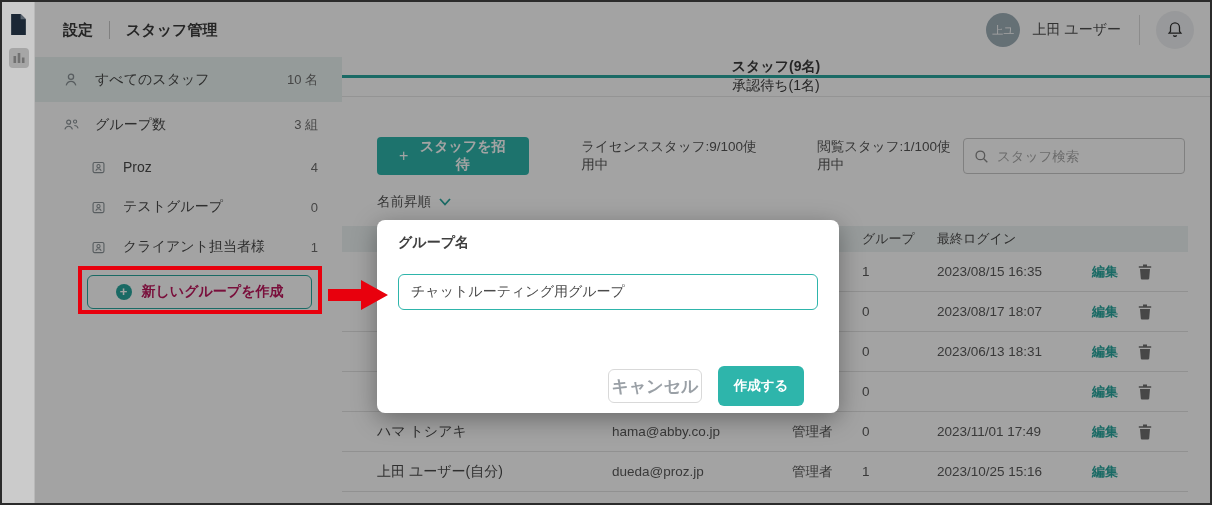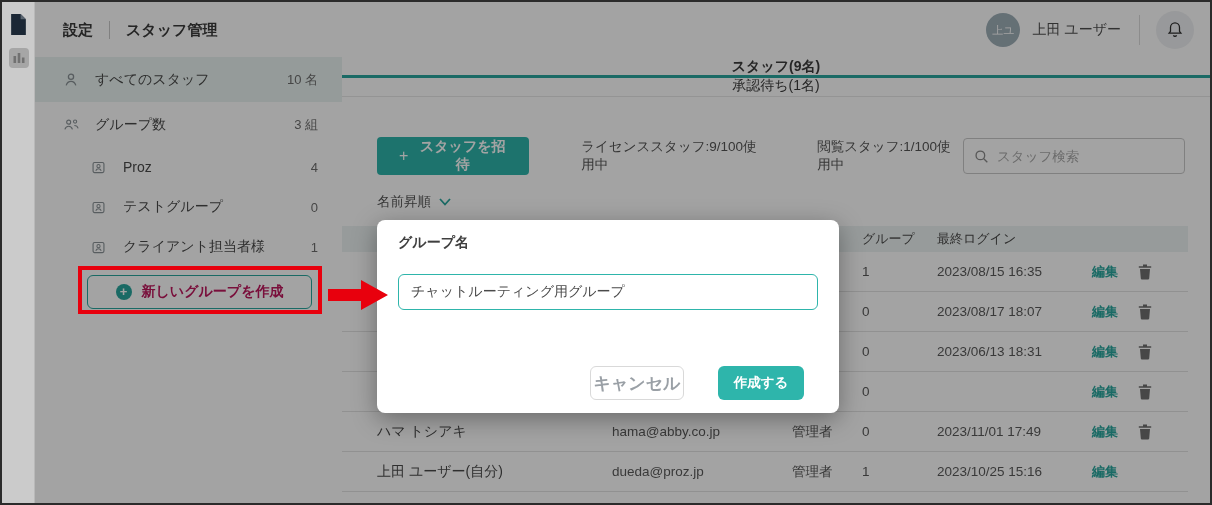--- a/index.html
+++ b/index.html
@@ -67,21 +67,21 @@
   .edit-link { font-size:13px; color:#2aa79e; font-weight:bold; cursor:pointer; }
   .trash-btn { display:flex; cursor:pointer; }
   
   .overlay { position:absolute; left:33px; top:0; right:0; bottom:0; background:rgba(0,0,0,0.36); z-index:50; }
   
   .modal { position:absolute; left:375px; top:218px; width:462px; height:193px; background:#fff; border-radius:8px; box-shadow:0 6px 24px rgba(0,0,0,0.35); z-index:60; padding:13px 21px 0 21px; }
   .modal-label { font-size:14px; font-weight:bold; color:#3f3f3f; line-height:18px; }
   .modal-input { margin-top:23px; width:420px; height:36px; border:1.5px solid #2eb5ab; border-radius:6px; padding:0 12px; font-size:14px; color:#4a4a4a; outline:none; font-family:inherit; }
   .modal-actions { display:flex; justify-content:flex-end; align-items:center; margin-top:56px; padding-right:14px; }
   .cancel-btn { width:94px; height:34px; background:#fff; border:1px solid #d9d9d9; border-radius:6px; color:#9aa0a6; font-size:17px; font-weight:bold; cursor:pointer; font-family:inherit; }
-  .confirm-btn { width:86px; height:34px; margin-left:34px; background:#2eb5ab; border:none; border-radius:6px; color:#fff; font-size:13.5px; font-weight:bold; cursor:pointer; font-family:inherit; }
+  .confirm-btn { width:86px; height:40px; margin-left:16px; background:#2eb5ab; border:none; border-radius:6px; color:#fff; font-size:13.5px; font-weight:bold; cursor:pointer; font-family:inherit; }
   
   .annot-rect { position:absolute; left:76px; top:264px; width:244px; height:48px; border:4px solid #e8000d; z-index:70; pointer-events:none; }
   .annot-arrow { position:absolute; left:326px; top:278px; z-index:70; pointer-events:none; display:flex; }
 </style>
 </head>
 <body>
 
 <div id="app">
 
   <div class="rail">

